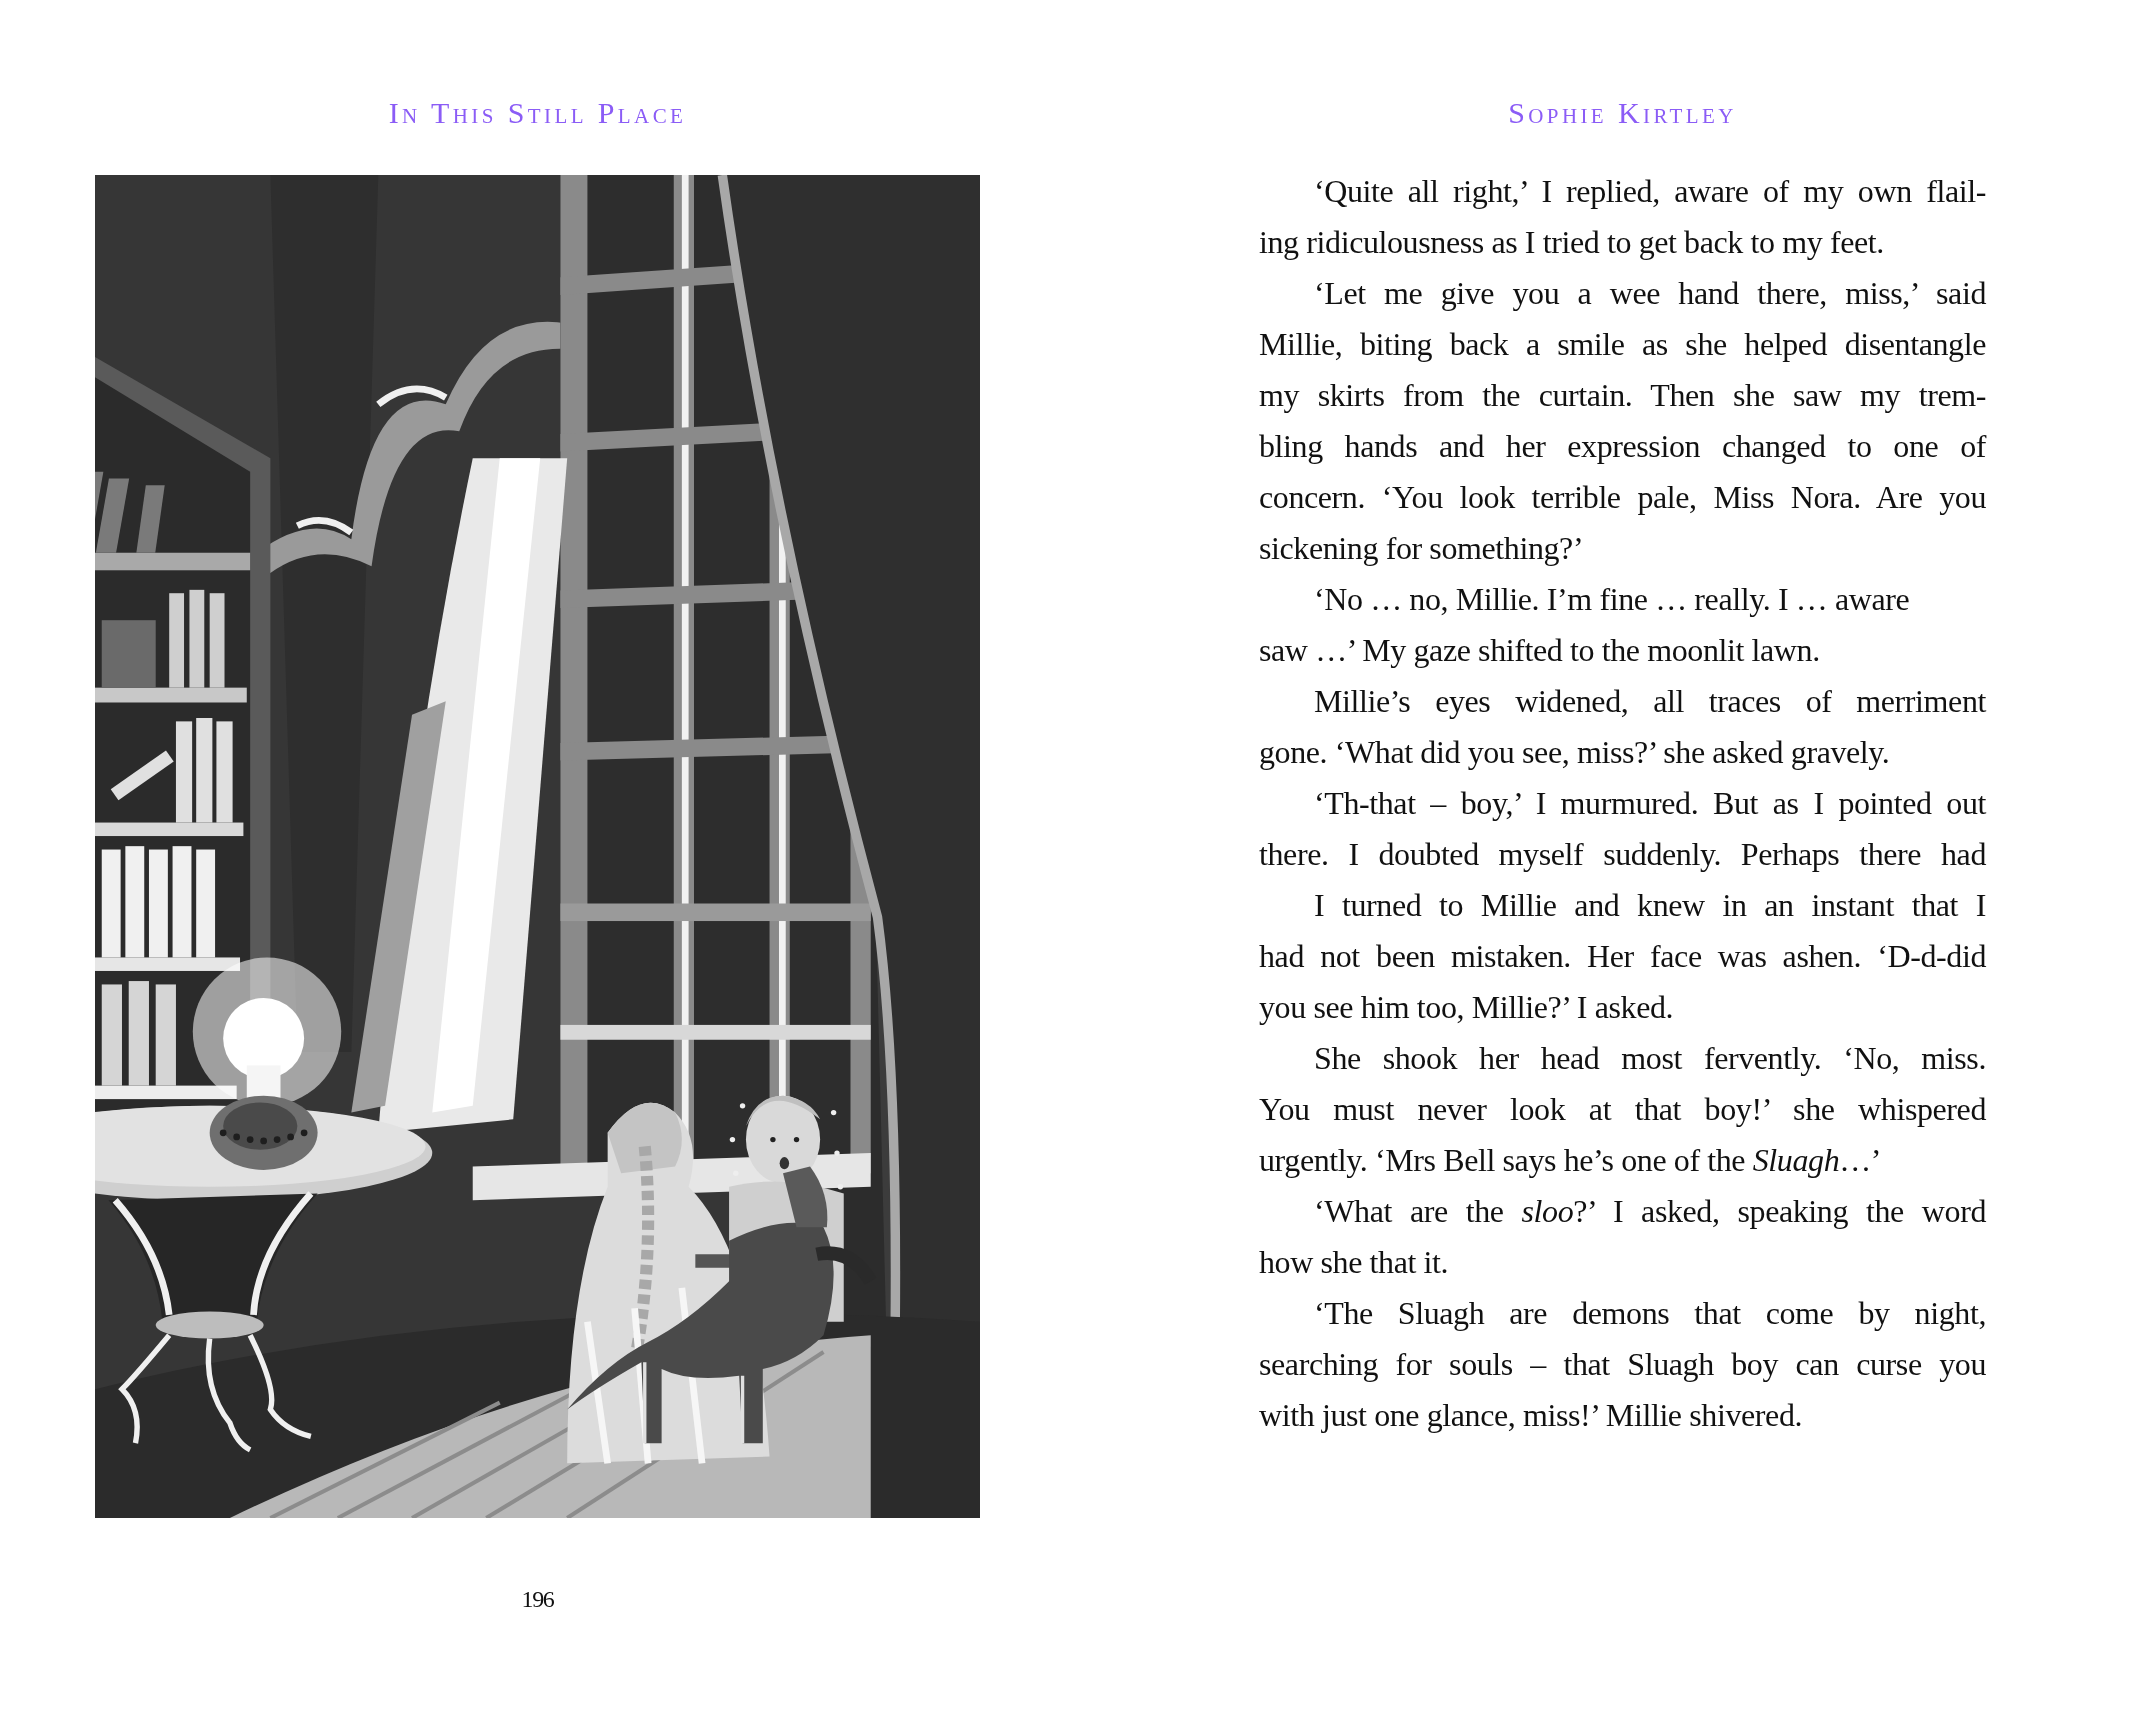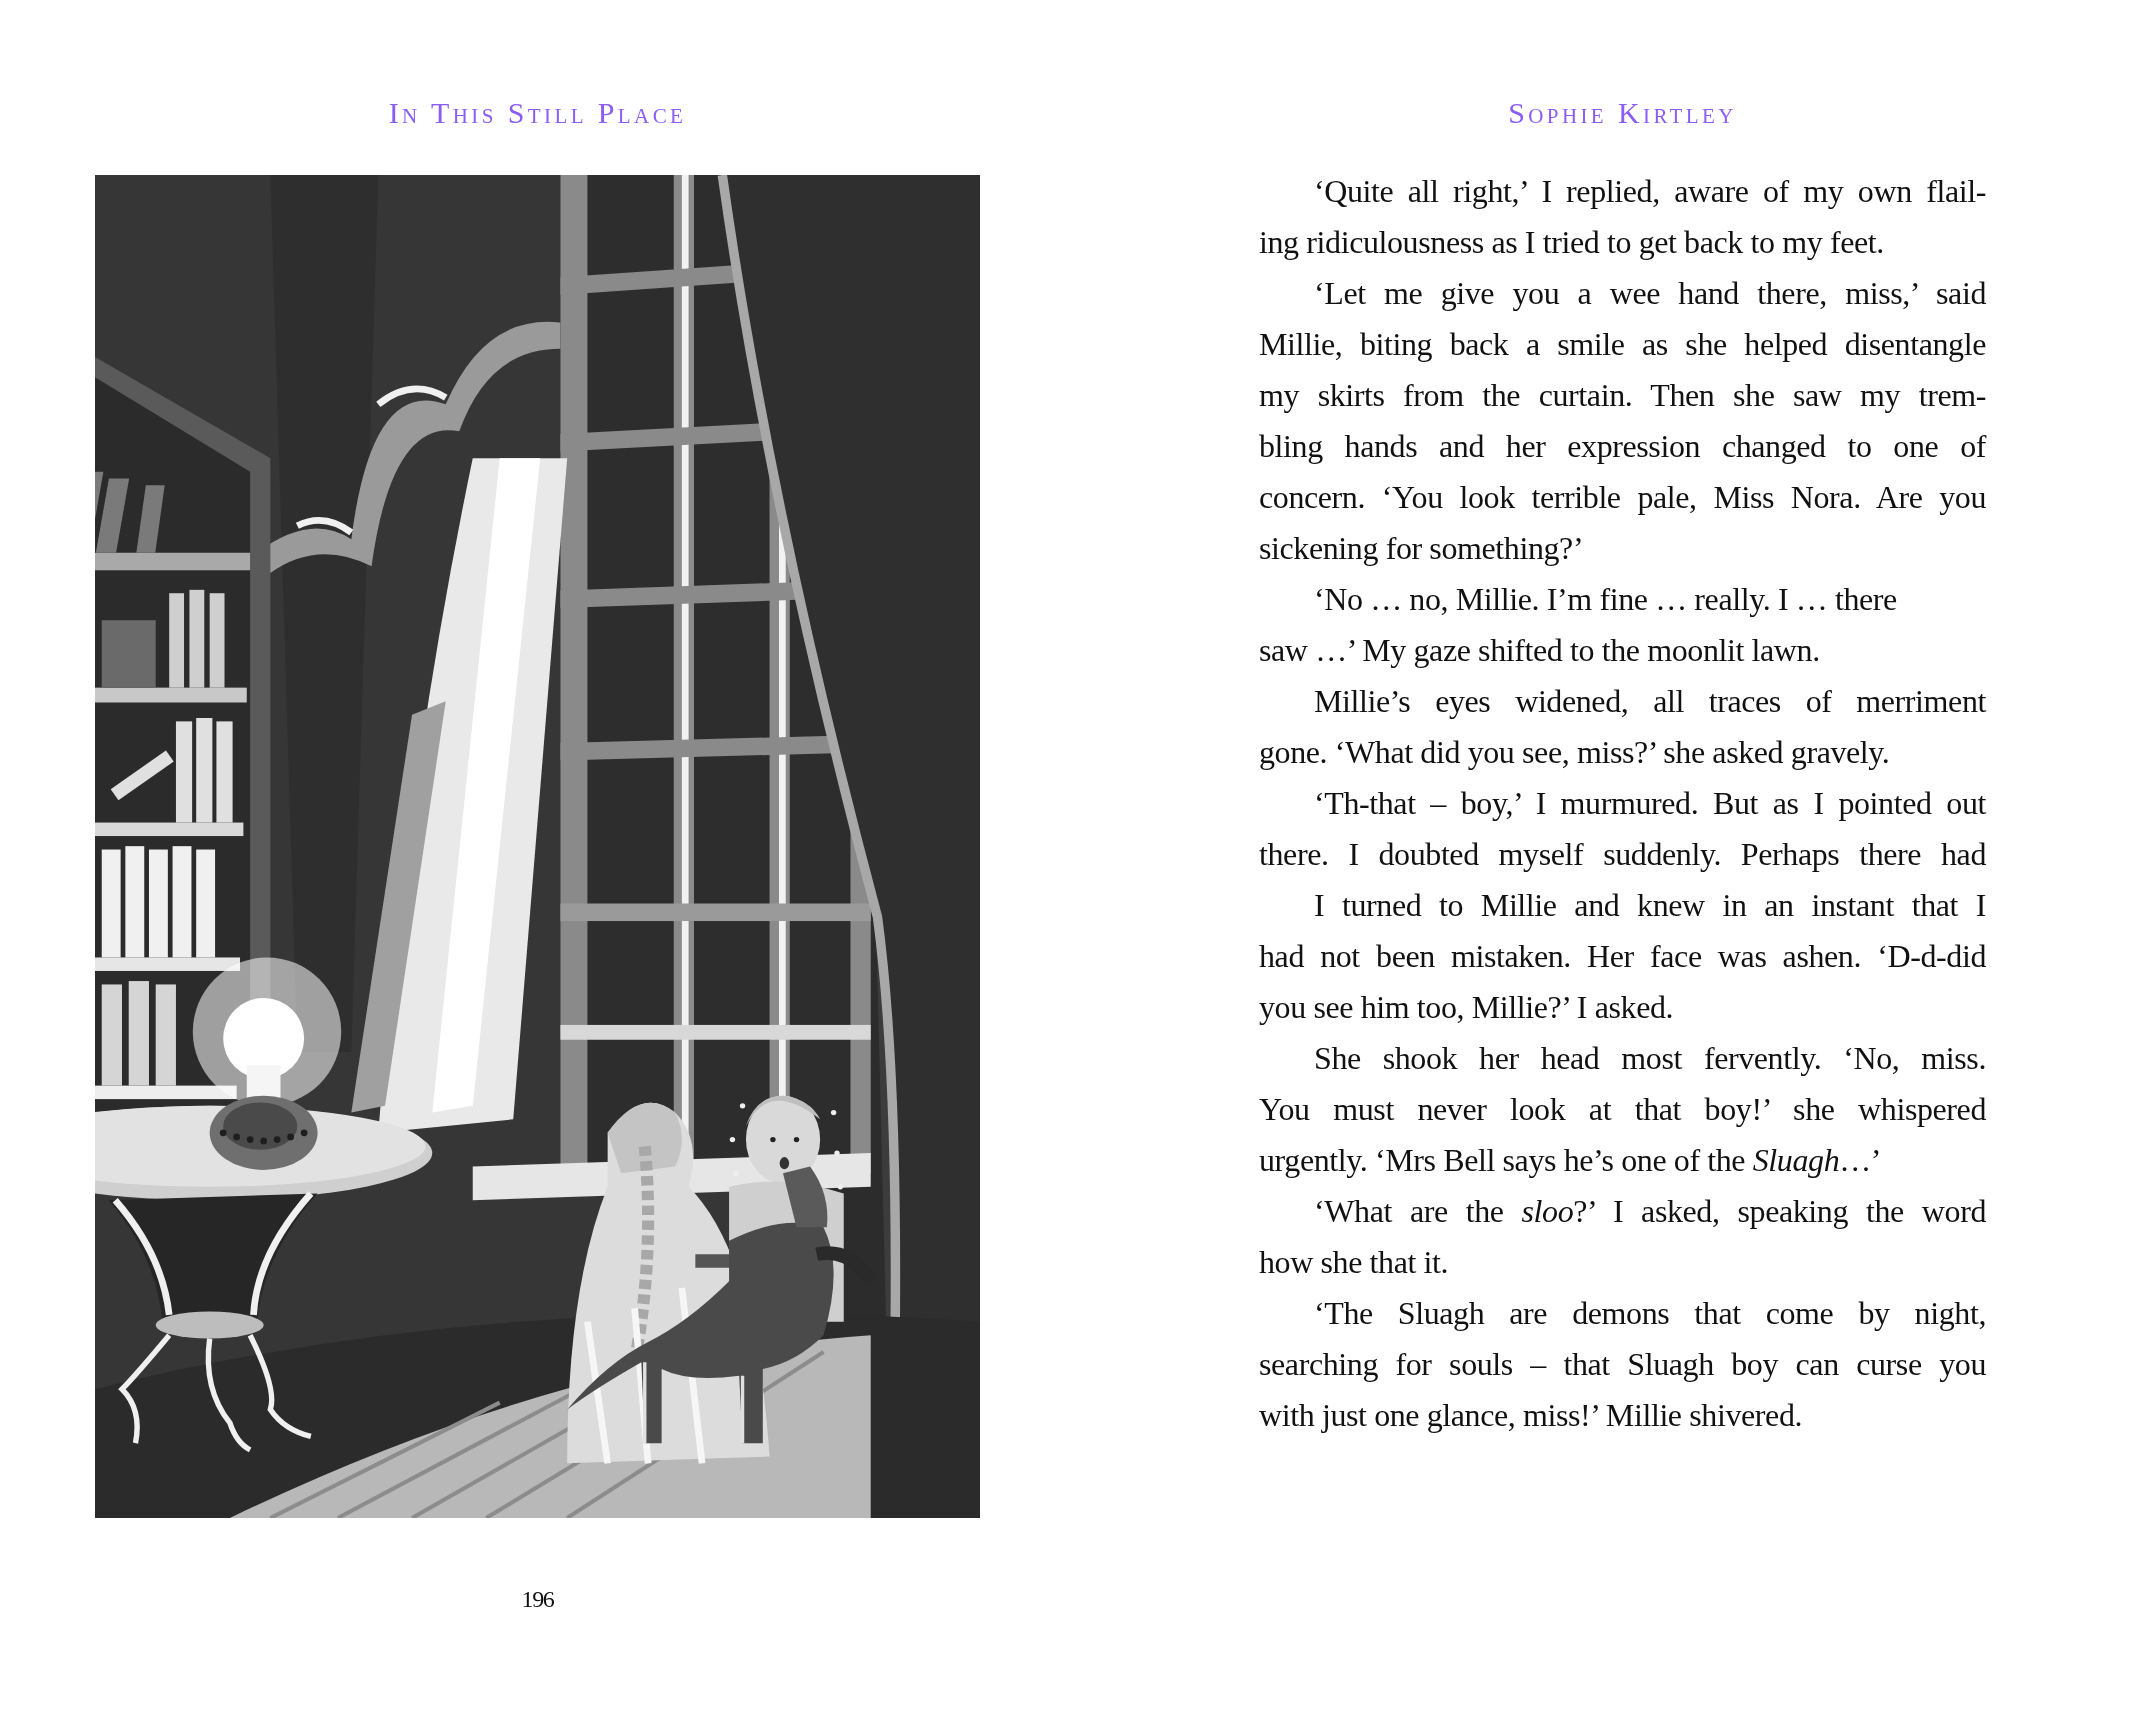--- a/index.html
+++ b/index.html
@@ -224,21 +224,21 @@
 
     <div class="text-block" id="text-block">
         <span class="line indent">‘Quite all right,’ I replied, aware of my own flail-</span>
         <span class="line last">ing ridiculousness as I tried to get back to my feet.</span>
         <span class="line indent">‘Let me give you a wee hand there, miss,’ said</span>
         <span class="line">Millie, biting back a smile as she helped disentangle</span>
         <span class="line">my skirts from the curtain. Then she saw my trem-</span>
         <span class="line">bling hands and her expression changed to one of</span>
         <span class="line">concern. ‘You look terrible pale, Miss Nora. Are you</span>
         <span class="line last">sickening for something?’</span>
-        <span class="line indent last">‘No … no, Millie. I’m fine … really. I … there</span>
+        <span class="line indent last">‘No … no, Millie. I’m fine … really. I … aware</span>
         <span class="line last">saw …’ My gaze shifted to the moonlit lawn.</span>
         <span class="line indent">Millie’s eyes widened, all traces of merriment</span>
         <span class="line last">gone. ‘What did you see, miss?’ she asked gravely.</span>
         <span class="line indent">‘Th-that – boy,’ I murmured. But as I pointed out</span>
         <span class="line">there. I doubted myself suddenly. Perhaps there had</span>
         <span class="line indent">I turned to Millie and knew in an instant that I</span>
         <span class="line">had not been mistaken. Her face was ashen. ‘D-d-did</span>
         <span class="line last">you see him too, Millie?’ I asked.</span>
         <span class="line indent">She shook her head most fervently. ‘No, miss.</span>
         <span class="line">You must never look at that boy!’ she whispered</span>

